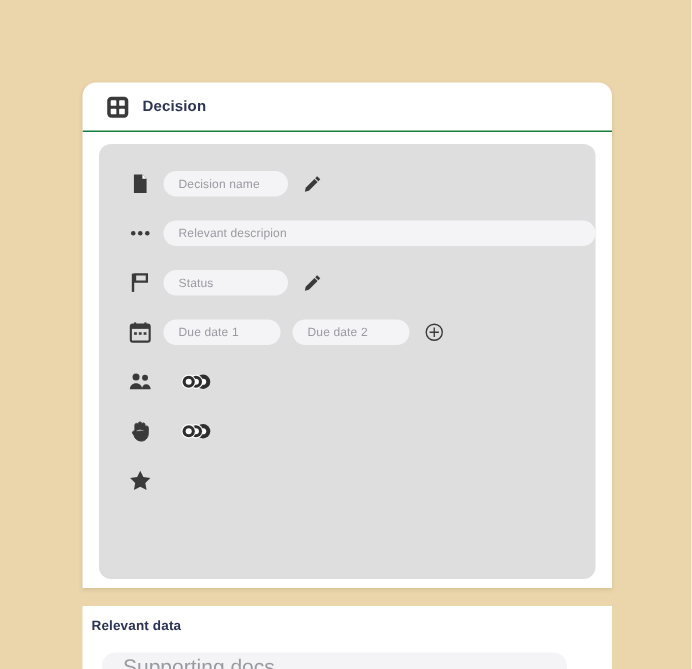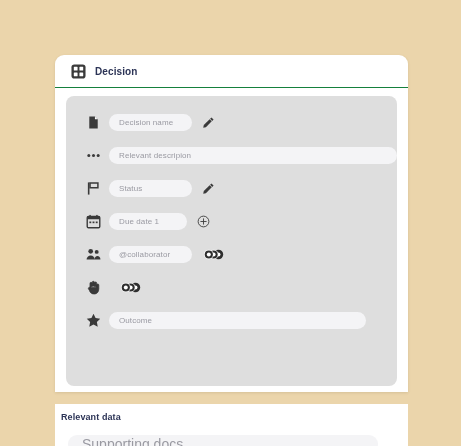--- a/index.html
+++ b/index.html
@@ -196,34 +196,34 @@
       <svg class="row-icon" viewBox="0 0 16 16">
         <rect x="1.3" y="2.6" width="13.4" height="12.1" rx="1.4" fill="none" stroke="#3a3a3a" stroke-width="1.5"></rect>
         <rect x="1.3" y="2.6" width="13.4" height="3" fill="#3a3a3a"></rect>
         <rect x="3.6" y="1" width="1.5" height="3" fill="#3a3a3a"></rect>
         <rect x="10.9" y="1" width="1.5" height="3" fill="#3a3a3a"></rect>
         <rect x="3.6" y="8" width="2" height="1.8" fill="#3a3a3a"></rect>
         <rect x="7" y="8" width="2" height="1.8" fill="#3a3a3a"></rect>
         <rect x="10.4" y="8" width="2" height="1.8" fill="#3a3a3a"></rect>
       </svg>
       <div class="pill w-date">Due date 1</div>
+      <div class="pill w-date gap-date">Due date 2</div>
       <svg class="trail-icon" viewBox="0 0 16 16">
         <circle cx="8" cy="8" r="6.6" fill="none" stroke="#3a3a3a" stroke-width="1.1"></circle>
         <path d="M8 4.2v7.6M4.2 8h7.6" stroke="#3a3a3a" stroke-width="1.1"></path>
       </svg>
     </div>
 
     <div class="field-row">
       <svg class="row-icon" viewBox="0 0 16 16">
         <circle cx="5" cy="4.6" r="2.5" fill="#3a3a3a"></circle>
         <circle cx="11.4" cy="5.2" r="2.1" fill="#3a3a3a"></circle>
         <path d="M0.6 13.4c0-2.6 2-4.4 4.4-4.4s4.4 1.8 4.4 4.4z" fill="#3a3a3a"></path>
         <path d="M9.2 13.4c0-2.3 1.2-3.7 3-3.7s3.2 1.4 3.2 3.7z" fill="#3a3a3a"></path>
       </svg>
-      <div class="pill w-small">@collaborator</div>
       <svg class="trail-icon" viewBox="0 0 30 16" style="width:24px;height:13px;">
         <circle cx="20.5" cy="8" r="6" fill="#2e2e2e"></circle>
         <circle cx="20.5" cy="8" r="2.6" fill="#ffffff"></circle>
         <circle cx="14.5" cy="8" r="6" fill="#ffffff"></circle>
         <circle cx="14.5" cy="8" r="5.1" fill="#2e2e2e"></circle>
         <circle cx="14.5" cy="8" r="2.5" fill="#ffffff"></circle>
         <circle cx="8.5" cy="8" r="6" fill="#ffffff"></circle>
         <circle cx="8.5" cy="8" r="5.1" fill="#2e2e2e"></circle>
         <circle cx="8.5" cy="8" r="2.5" fill="#ffffff"></circle>
       </svg>
@@ -243,21 +243,20 @@
         <circle cx="8.5" cy="8" r="5.1" fill="#2e2e2e"></circle>
         <circle cx="8.5" cy="8" r="2.5" fill="#ffffff"></circle>
       </svg>
     </div>
 
 
     <div class="field-row">
       <svg class="row-icon" viewBox="0 0 16 16">
         <path d="M8 0.8l2.2 4.6 5 .7-3.6 3.5.9 5-4.5-2.4-4.5 2.4.9-5L0.8 6.1l5-.7z" fill="#3a3a3a"></path>
       </svg>
-      <div class="pill w-outcome">Outcome</div>
     </div>
 
   </div>
 </div>
 
 <div id="relevant-panel">
   <div id="relevant-title">Relevant data</div>
   <div id="supporting-docs-pill">Supporting docs</div>
 </div>
 

